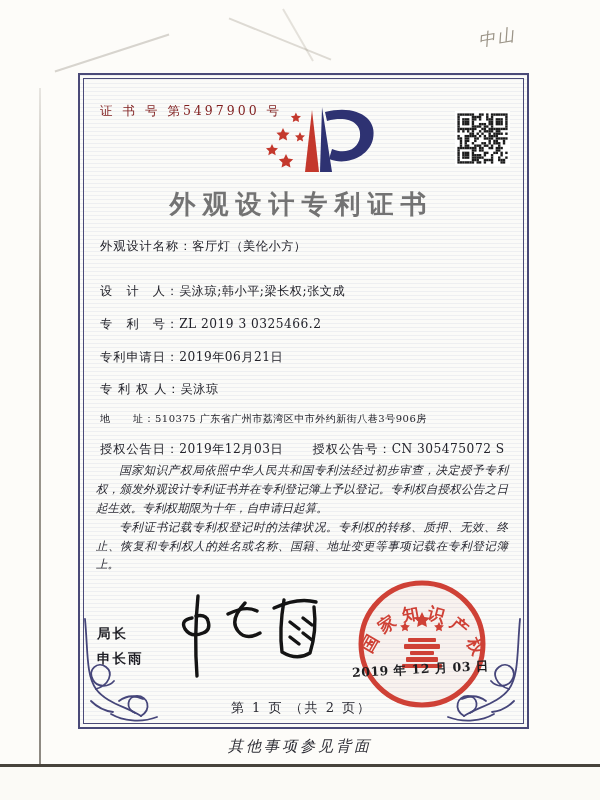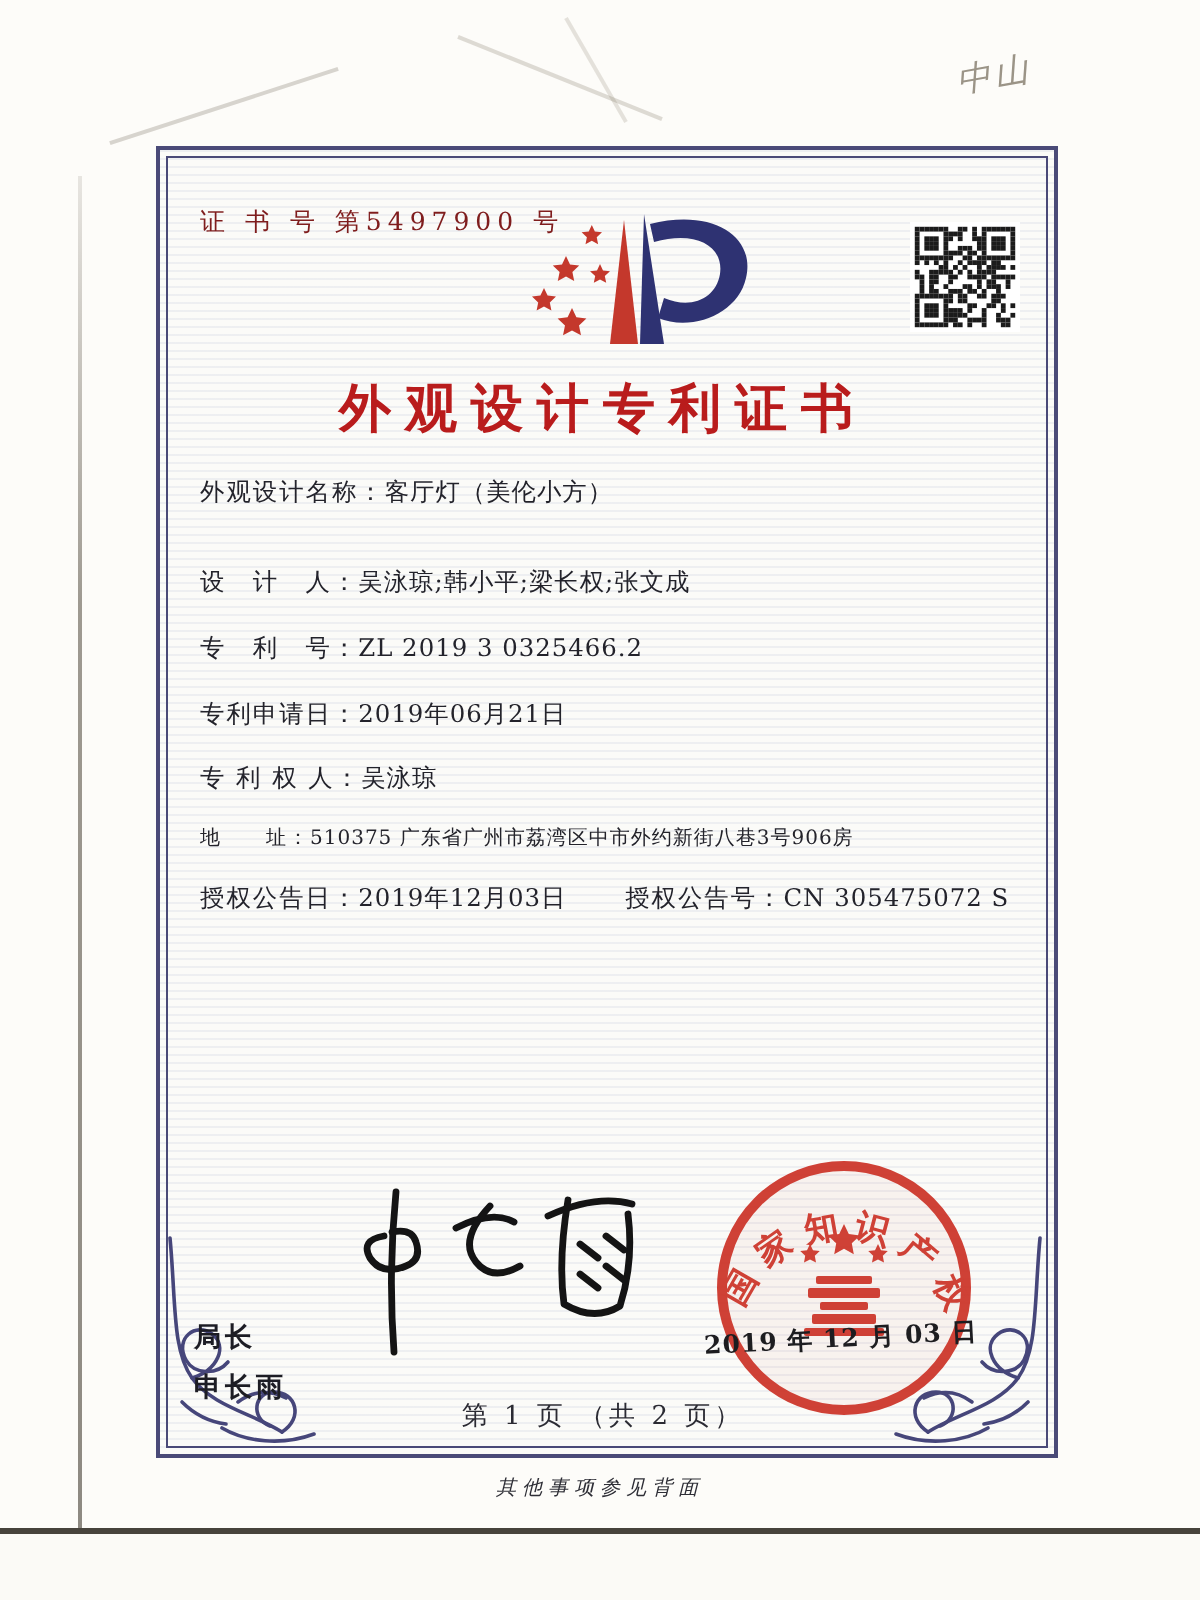--- a/index.html
+++ b/index.html
@@ -29,41 +29,41 @@
     background:
       repeating-linear-gradient(to bottom, rgba(96,112,168,.085) 0 1px, rgba(255,255,255,0) 1px 4px),
       #fbfbf8;}
   .frame::before{content:"";position:absolute;left:3px;top:3px;right:3px;bottom:3px;
     border:1px solid #4a4a78;pointer-events:none;}
   
   .cert-no{position:absolute;left:100px;top:103px;font-size:12.5px;color:#7f1d1d;letter-spacing:3px;}
   .logo{position:absolute;left:250px;top:104px;width:135px;height:86px;}
   .qr{position:absolute;left:455px;top:111px;width:55px;height:55px;}
   .title{position:absolute;left:78px;top:187px;width:447px;text-align:center;
-    font-size:26px;font-weight:700;color:#b91c1c;letter-spacing:7px;}
+    font-size:26px;font-weight:700;color:#737373;letter-spacing:7px;}
   .fields{position:absolute;left:100px;top:0;width:420px;font-size:12.2px;color:#23232b;}
   .frow{position:absolute;left:0;white-space:nowrap;letter-spacing:.5px;}
   .frow .lab{letter-spacing:1px;}
   .f0{top:238px;} .f1{top:283px;} .f2{top:316px;} .f3{top:349px;}
   .f4{top:381px;} .f5{top:412px;font-size:10px;}
   .grant{top:441px;}
   .grant .pair2{margin-left:25px;}
   .body-text{position:absolute;left:96px;top:461px;width:412px;
     font-size:11.6px;line-height:1.63;color:#2a2a33;text-align:justify;font-style:italic;}
   .body-text p{margin:0;text-indent:2em;}
   .director{position:absolute;left:97px;top:621px;font-size:13.5px;color:#1d1d24;
-    letter-spacing:2px;line-height:1.85;font-weight:600;margin-top:36px;}
+    letter-spacing:2px;line-height:1.85;font-weight:600;}
   .signature{position:absolute;left:162px;top:590px;width:175px;height:92px;}
   .seal{position:absolute;left:356px;top:578px;width:132px;height:132px;opacity:.92;}
   .seal-date{position:absolute;left:352px;top:661px;width:150px;font-size:12.5px;font-weight:700;
     color:#1d1d20;transform:rotate(-3deg);letter-spacing:.5px;white-space:nowrap;}
   .page-info{position:absolute;left:78px;top:699px;width:447px;text-align:center;
     font-size:13px;color:#2b2b33;letter-spacing:2px;}
   .back-note{position:absolute;left:0;top:737px;width:600px;text-align:center;
-    font-size:10px;color:#2e2e36;font-style:italic;letter-spacing:3px;}
+    font-size:15px;color:#2e2e36;font-style:italic;letter-spacing:3px;}
   .flourish{position:absolute;width:82px;height:106px;}
   .fl-left{left:81px;top:617px;}
   .fl-right{left:442px;top:617px;transform:scaleX(-1);}
 </style>
 </head>
 <body>
 
 <div id="scan">
 
   <div class="edge-left"></div>
@@ -374,20 +374,24 @@
     <div class="frow f2"><span class="lab">专　利　号：</span><span>ZL 2019 3 0325466.2</span></div>
     <div class="frow f3"><span class="lab">专利申请日：</span><span>2019年06月21日</span></div>
     <div class="frow f4"><span class="lab">专 利 权 人：</span><span>吴泳琼</span></div>
     <div class="frow f5"><span class="lab">地　　址：</span><span>510375 广东省广州市荔湾区中市外约新街八巷3号906房</span></div>
     <div class="frow grant">
       <span><span class="lab">授权公告日：</span><span>2019年12月03日</span></span>
       <span class="pair2"><span class="lab">授权公告号：</span><span>CN 305475072 S</span></span>
     </div>
   </div>
 
+  <div class="body-text">
+    <p>国家知识产权局依照中华人民共和国专利法经过初步审查，决定授予专利权，颁发外观设计专利证书并在专利登记簿上予以登记。专利权自授权公告之日起生效。专利权期限为十年，自申请日起算。</p>
+    <p>专利证书记载专利权登记时的法律状况。专利权的转移、质押、无效、终止、恢复和专利权人的姓名或名称、国籍、地址变更等事项记载在专利登记簿上。</p>
+  </div>
 
   <div class="director">
     <div>局长</div>
     <div>申长雨</div>
   </div>
 
   <svg class="signature" viewBox="0 0 175 92">
     <g stroke="#141414" fill="none" stroke-width="3.4" stroke-linecap="round" stroke-linejoin="round">
       <path d="M30,28 q-12,2 -7,11 q6,9 18,4 q8,-3 5,-12 q-2,-7 -12,-5"></path>
       <path d="M36,6 q-4,40 -1,80"></path>

